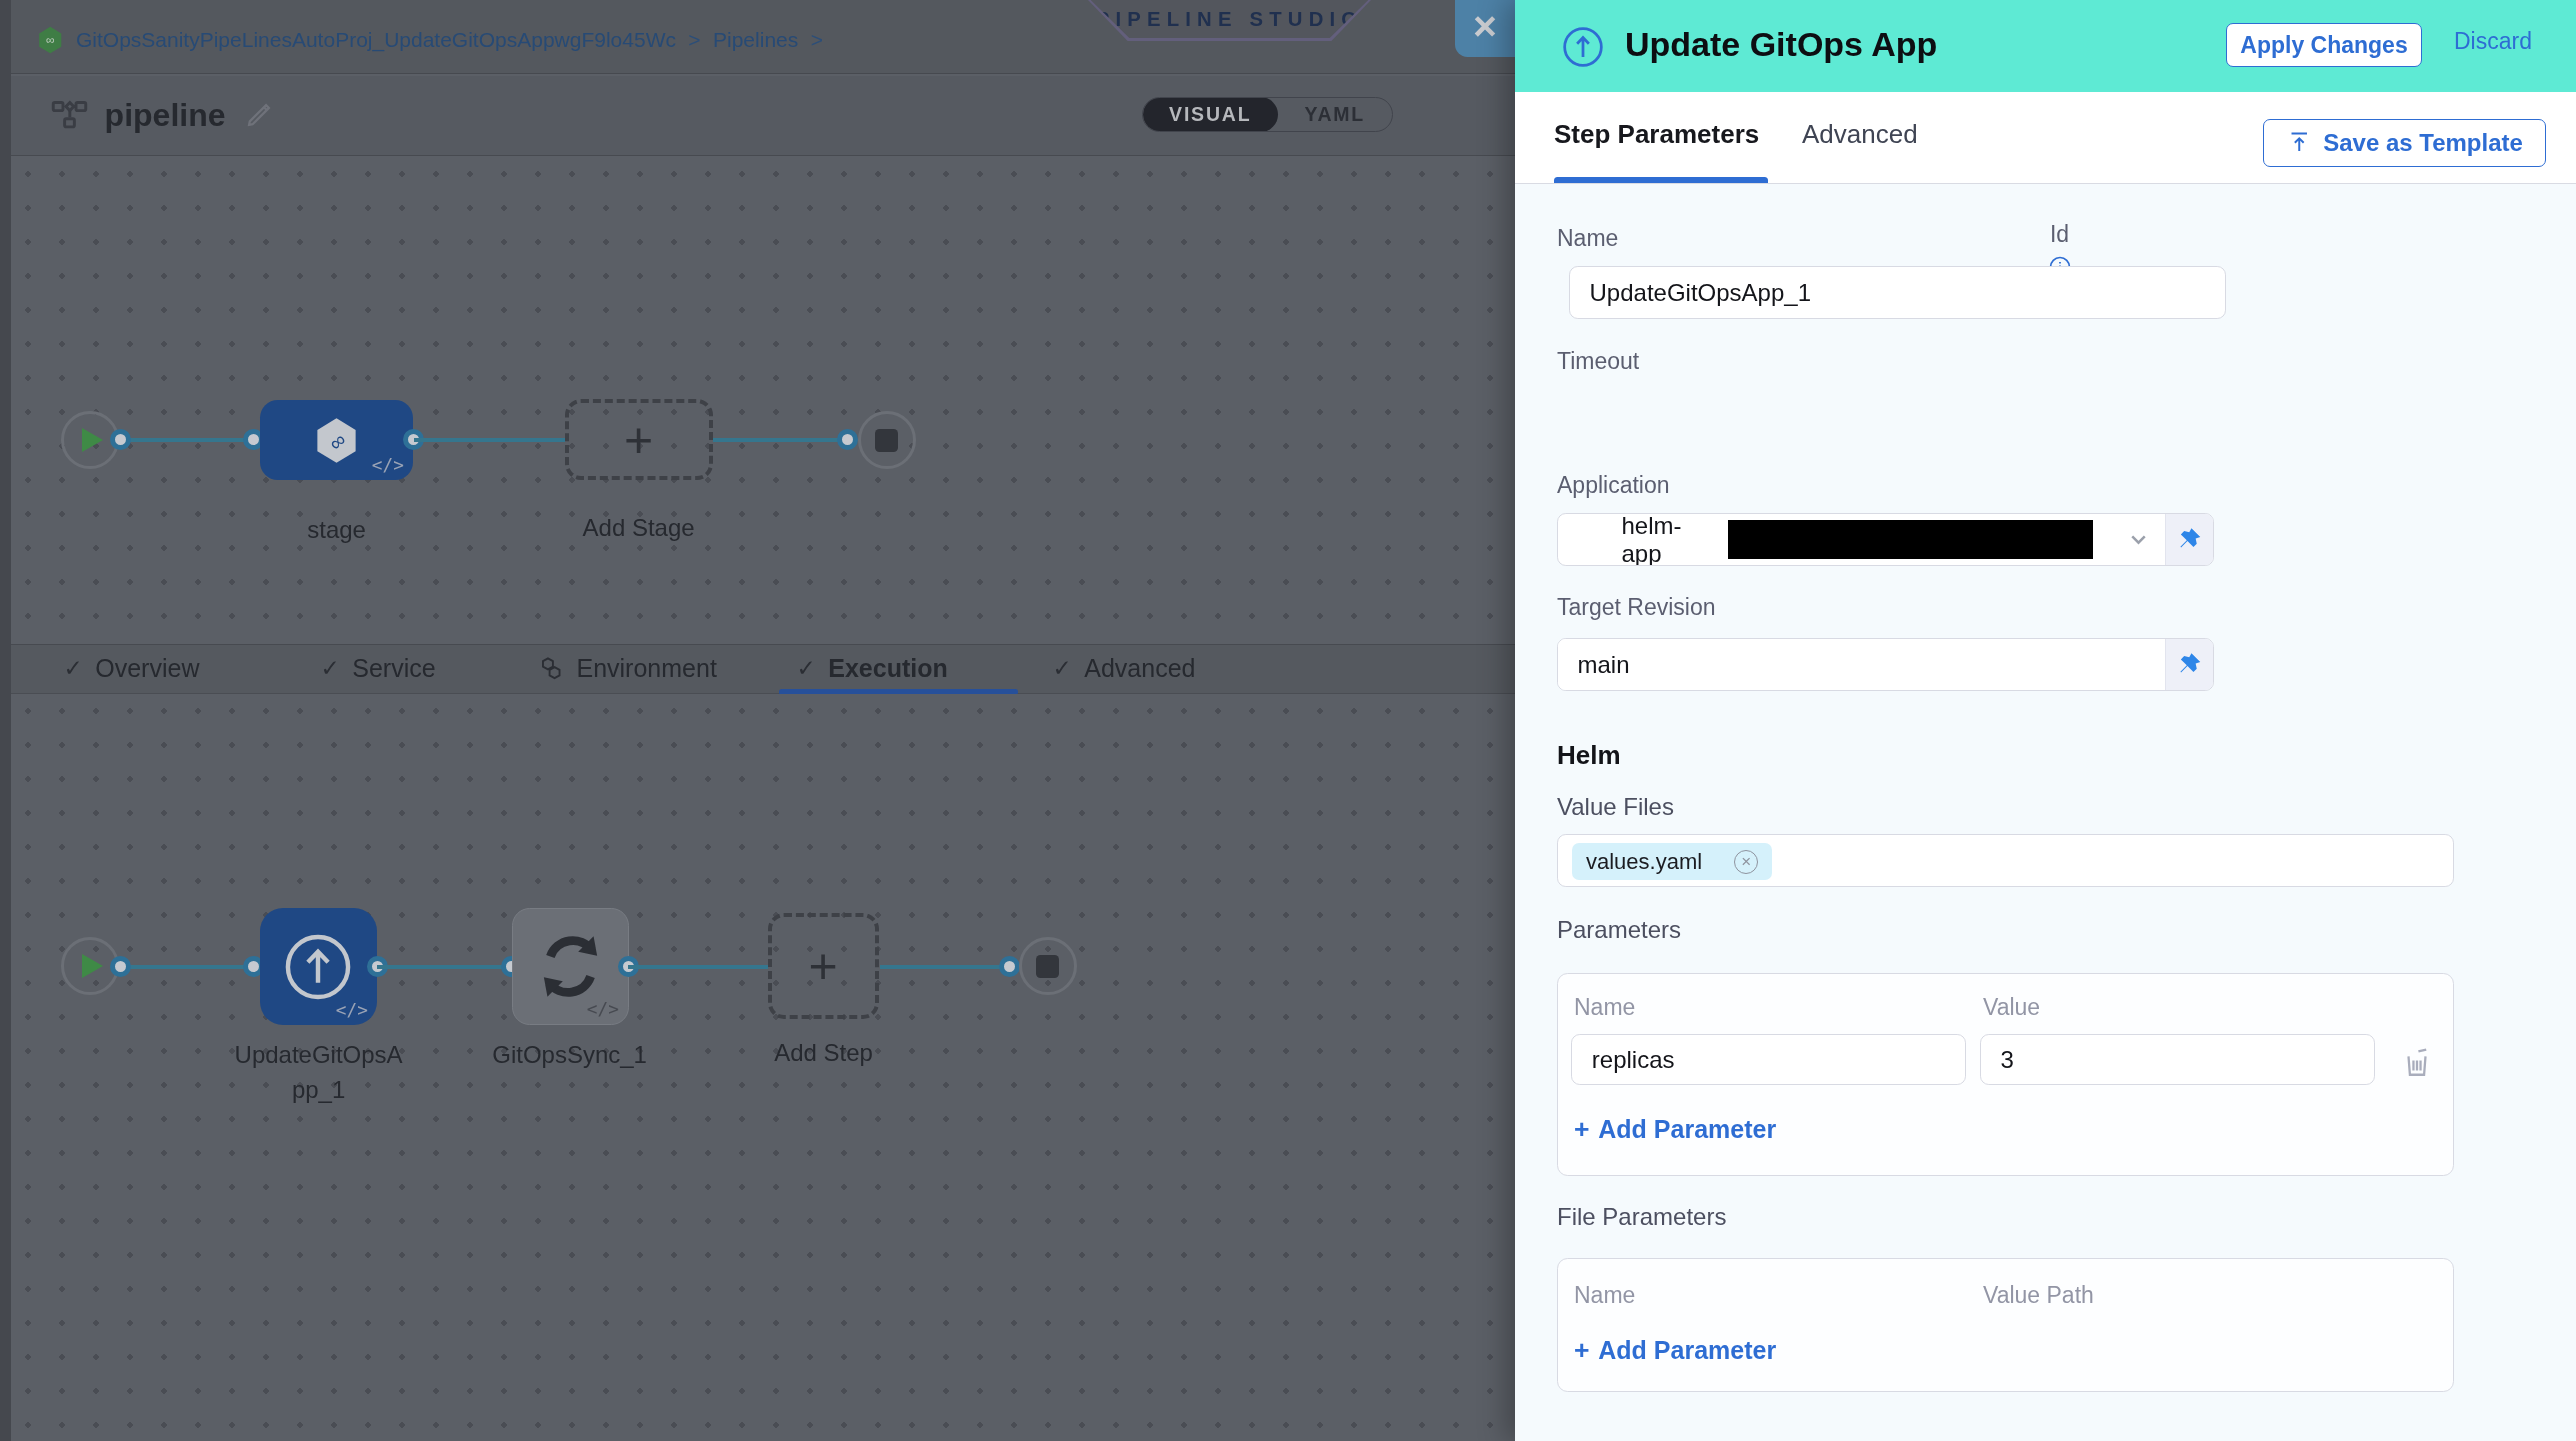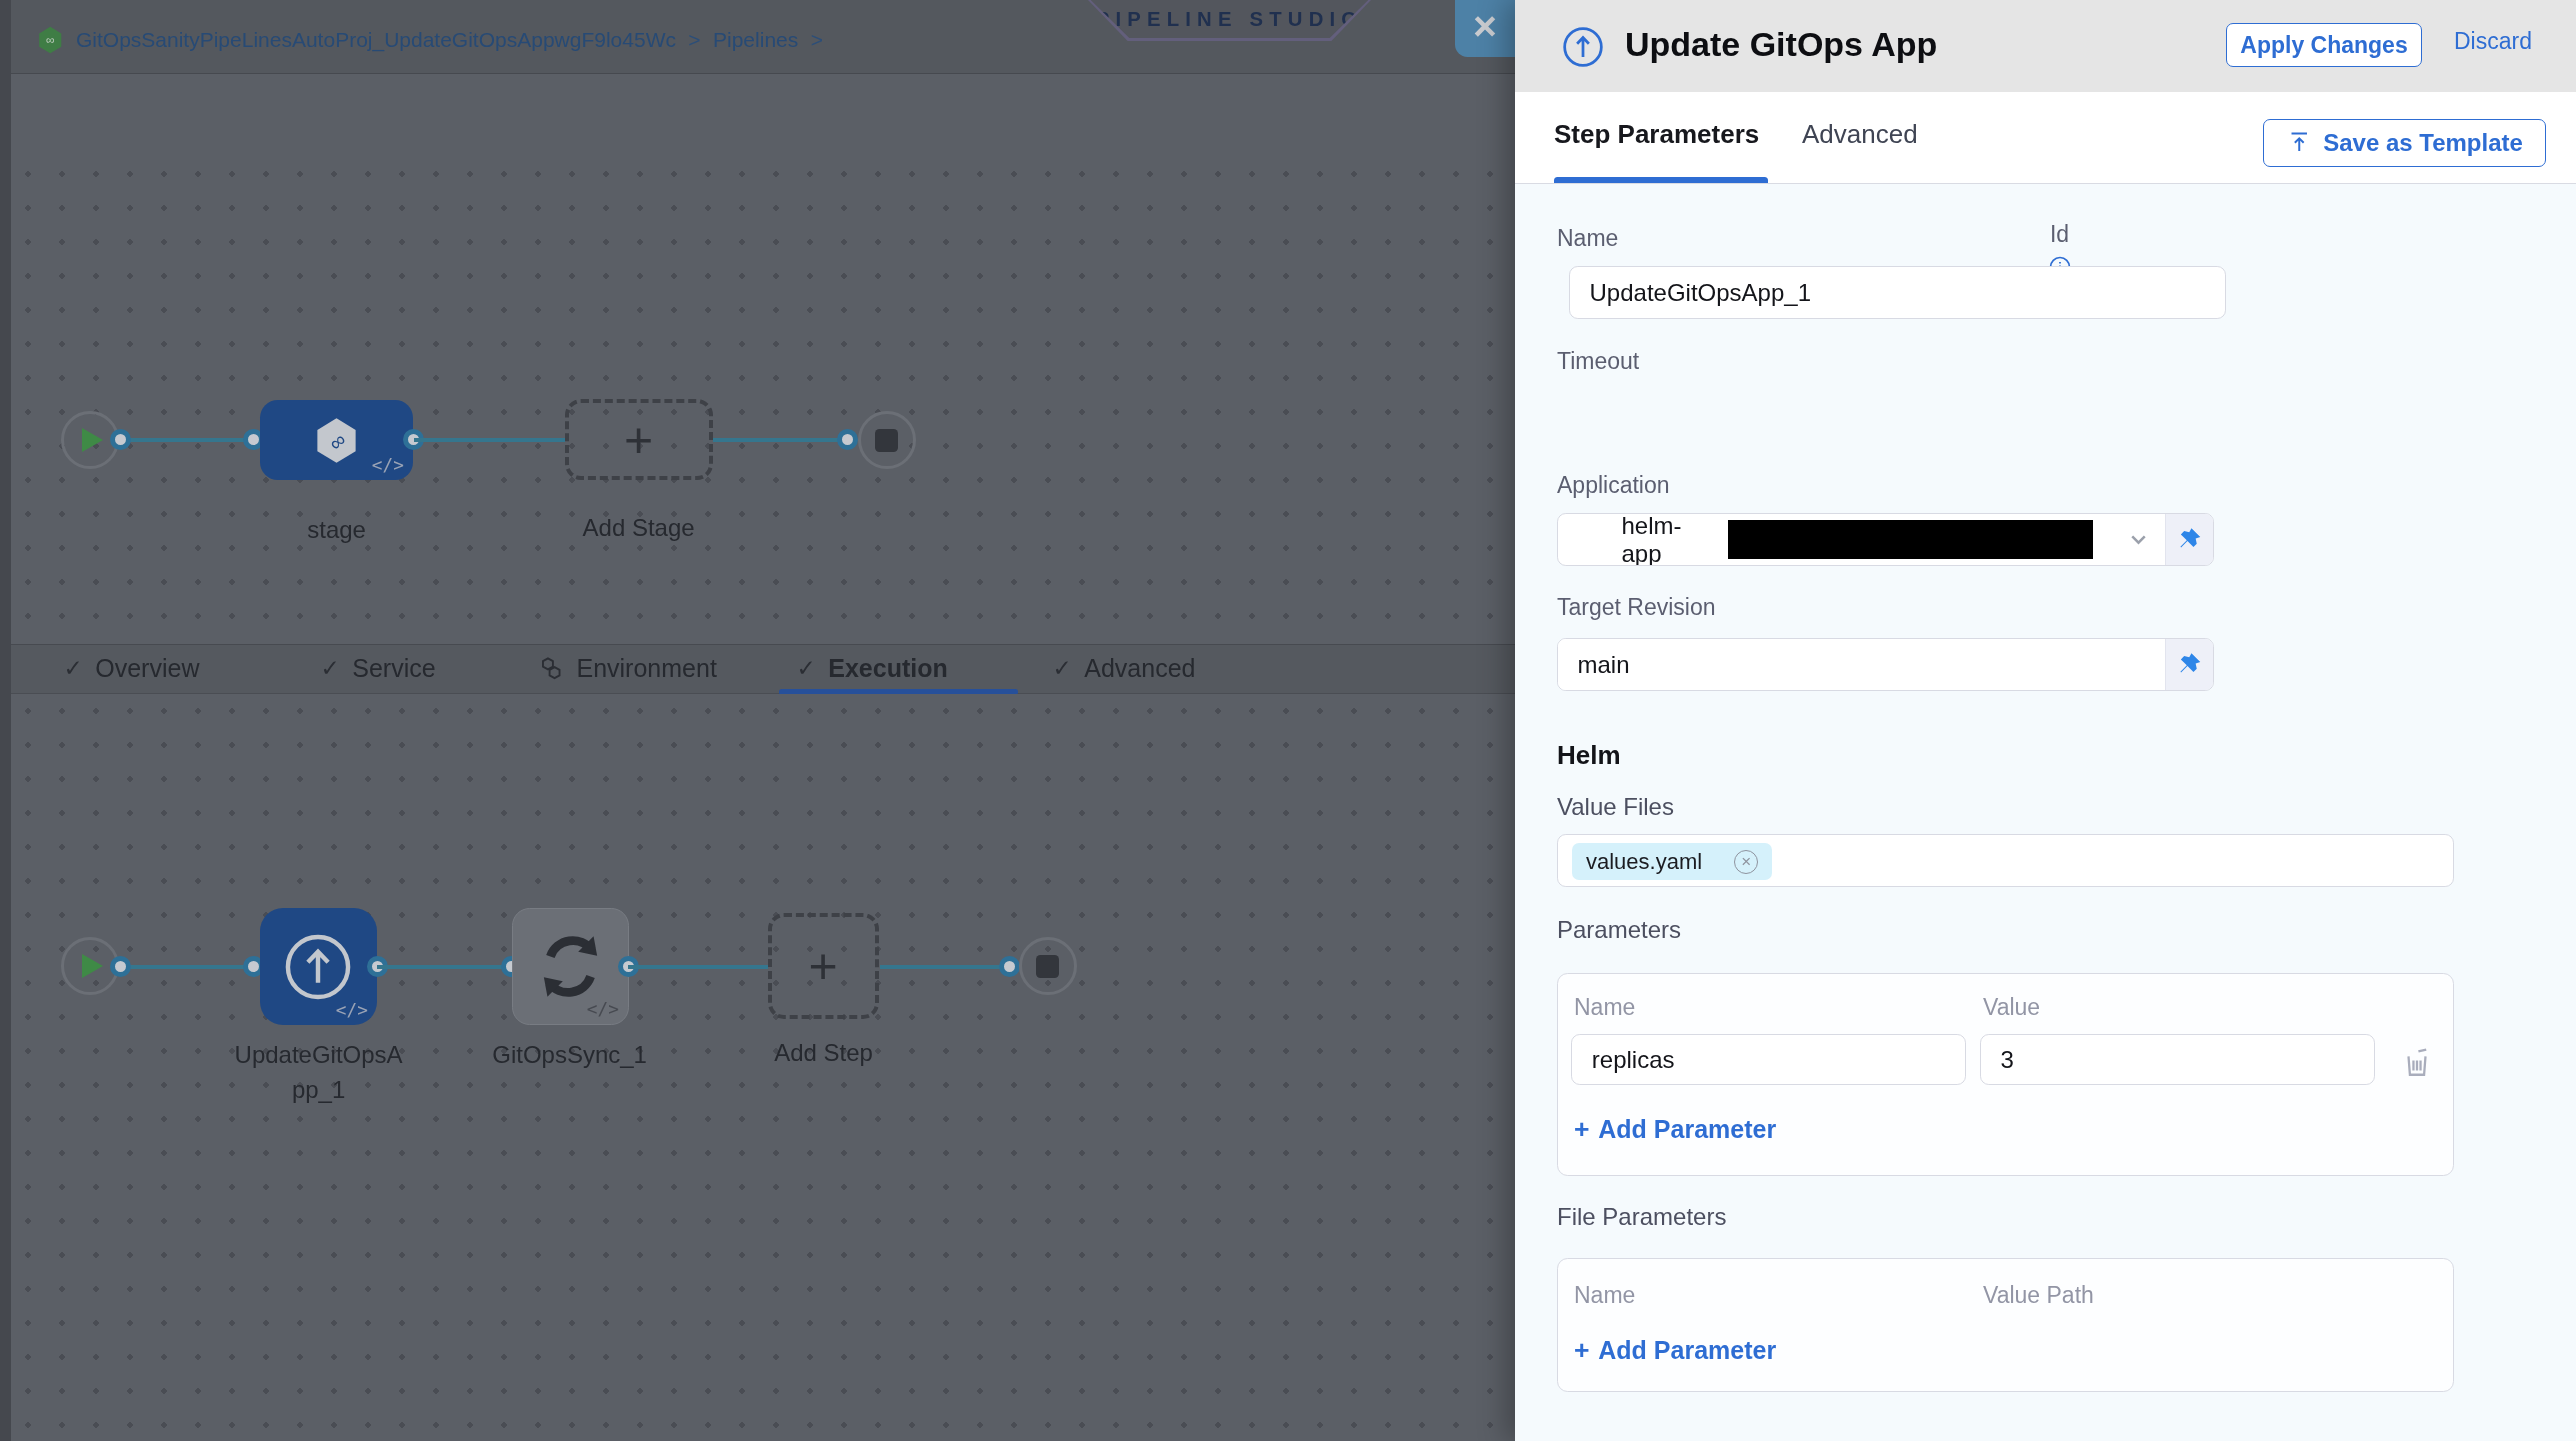--- a/index.html
+++ b/index.html
@@ -73,21 +73,21 @@
                     background:#27509a; border-radius:2.7px; }
 
   
   .close-btn { position:absolute; left:1455px; top:0; width:60px; height:57px; background:#4d81a6;
                border-radius:0 0 0 12.4px; display:flex; align-items:center; justify-content:center; }
   .close-btn span { color:#c9cbcf; font-size:41px; font-weight:bold; line-height:1; margin-top:-3.5px; }
 
   
   .drawer { position:absolute; left:1515px; top:0; width:1061px; height:1442px; background:#ffffff;
             box-shadow:-8.8px 0 26.5px rgba(0,0,0,0.28); }
-  .dhead { position:absolute; left:0; top:0; width:100%; height:92px; background:#e5e5e5; }
+  .dhead { position:absolute; left:0; top:0; width:100%; height:92px; background:#5eead4; }
   .dhead-icon { position:absolute; left:46px; top:25px; }
   .dtitle { position:absolute; left:110px; top:25px; font-size:34px; font-weight:bold; color:#0d0e12; }
   .apply-btn { position:absolute; left:711px; top:23px; width:196px; height:44px; border:1.8px solid #2e6dd3;
                border-radius:7px; background:#fff; color:#2e6dd3; font-size:23px; font-weight:bold;
                display:flex; align-items:center; justify-content:center; }
   .discard-btn { position:absolute; left:939px; top:28px; font-size:23px; font-weight:normal; color:#2e6dd3; }
 
   .dtabs { position:absolute; left:0; top:92px; width:100%; height:92px; background:#fff;
            border-bottom:1.8px solid #d9dbe3; }
   .dtab-step { position:absolute; left:39px; top:26.5px; font-size:26px; font-weight:bold; color:#17181d; }
@@ -149,20 +149,44 @@
         <span class="crumb-sep">&gt;</span>
       </div>
     </div>
 
     <div class="studio-badge">
       <div class="studio-badge-inner">
         <span>PIPELINE STUDIO</span>
       </div>
     </div>
 
+    <div class="toolbar">
+      <div class="ptitle-wrap">
+        <svg width="39" height="39" viewBox="0 0 24 24">
+          <g fill="none" stroke="#3a3d44" stroke-width="1.8">
+            <rect x="2" y="4" width="6" height="5" rx="1"></rect>
+            <rect x="16" y="4" width="6" height="5" rx="1"></rect>
+            <path d="M9.5 6.5 L11 6.5 M13.5 6.5 L15.5 6.5 M12.2 9 L12.2 13"></path>
+            <path d="M12.2 4 l2.4 2.5 -2.4 2.5 -2.4 -2.5 z"></path>
+            <rect x="9" y="14" width="6" height="5" rx="1"></rect>
+          </g>
+        </svg>
+        <span class="ptitle">pipeline</span>
+        <svg width="34" height="34" viewBox="0 0 24 24">
+          <g fill="none" stroke="#6f727a" stroke-width="1.6">
+            <path d="M5 19 L7.5 18.5 L19 7 L17 5 L5.5 16.5 Z"></path>
+            <path d="M15.5 6.5 L17.5 8.5"></path>
+          </g>
+        </svg>
+      </div>
+      <div class="toggle">
+        <div class="seg seg-visual">VISUAL</div>
+        <div class="seg seg-yaml">YAML</div>
+      </div>
+    </div>
 
     <div class="canvas canvas1">
       <div class="endpoint-circle" style="left:50px; top:254px;">
         <div class="play-tri"></div>
       </div>
       <div class="conn" style="left:110px; top:281px; width:140px;"></div>
       <div class="port" style="left:99px; top:272px;"></div>
       <div class="port" style="left:232px; top:272px;"></div>
 
       <div class="stage-node" style="left:249px; top:243px; width:153px; height:80px;">

